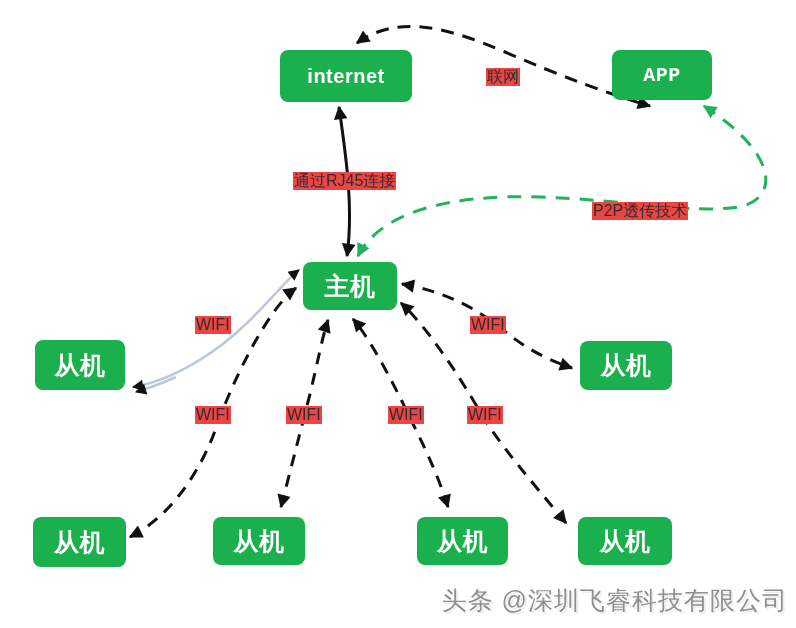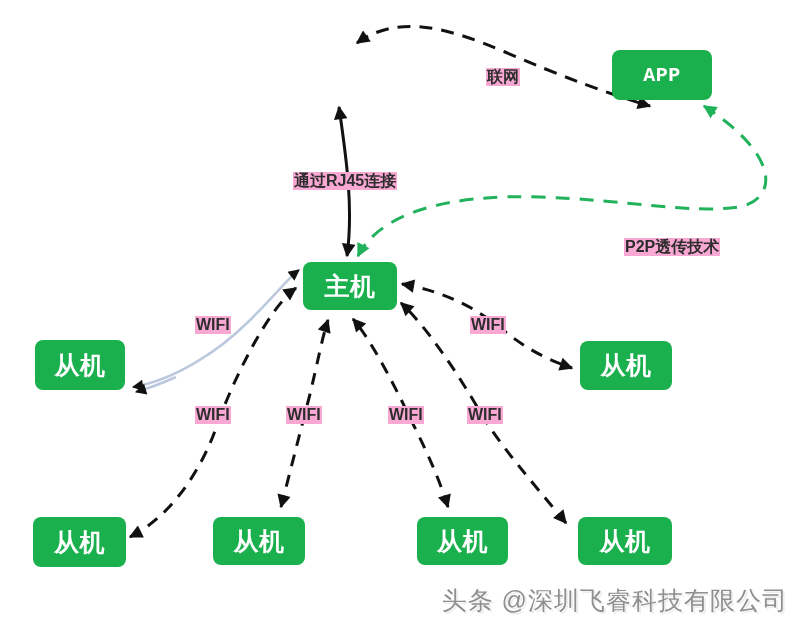--- a/index.html
+++ b/index.html
@@ -21,22 +21,22 @@
   .edge-green{stroke:var(--edge-green);}
   .edge-pale{stroke:var(--edge-pale);}
   .fill-black{fill:var(--edge-black);}
   .fill-green{fill:var(--edge-green);}
   .node{
     position:absolute;background:var(--node-green);color:#ffffff;
     border-radius:8px;display:flex;align-items:center;justify-content:center;
     font-weight:bold;font-size:25px;letter-spacing:.5px;
   }
   .elabel{
-    position:absolute;background:#f9a8d4;color:var(--label-text);
-    font-size:16px;line-height:18px;padding:0 1px;white-space:nowrap;font-weight:bold;
+    position:absolute;background:#ef4444;color:var(--label-text);
+    font-size:16px;line-height:18px;padding:0 1px;white-space:nowrap;
   }
   .watermark{
     position:absolute;right:8px;top:584px;
     font-size:25px;font-weight:normal;letter-spacing:1px;
     color:var(--watermark-gray);
     text-shadow:2px 2px 0 #eeeeee;
     white-space:nowrap;
   }
 </style>
 </head>
@@ -67,20 +67,21 @@
 
     <path class="edge edge-black" stroke-width="3" stroke-dasharray="12 9" d="M 281,507 C 291,468 302,425 309,398 C 317,366 322,338 328,320" marker-start="url(#ah-black)" marker-end="url(#ah-black)"></path>
 
     <path class="edge edge-black" stroke-width="3" stroke-dasharray="12 9" d="M 448,507 C 437,472 422,442 411,420 C 396,388 370,338 353,319" marker-start="url(#ah-black)" marker-end="url(#ah-black)"></path>
 
     <path class="edge edge-black" stroke-width="3" stroke-dasharray="12 9" d="M 566,523 C 532,482 498,443 479,410 C 457,372 425,325 401,303" marker-start="url(#ah-black)" marker-end="url(#ah-black)"></path>
 
     <path class="edge edge-black" stroke-width="3" stroke-dasharray="12 9" d="M 402,284 C 443,291 475,307 503,330 C 529,351 551,361 572,368" marker-start="url(#ah-black)" marker-end="url(#ah-black)"></path>
   </svg>
 
+  <div class="node" style="left:280px;top:50px;width:132px;height:52px;font-size:20px;">internet</div>
 
   <div class="node" style="left:612px;top:50px;width:100px;height:50px;font-size:20px;font-family:Liberation Mono, monospace;">APP</div>
 
   <div class="node" style="left:303px;top:262px;width:94px;height:48px;">主机</div>
 
   <div class="node" style="left:35px;top:340px;width:90px;height:50px;">从机</div>
 
   <div class="node" style="left:580px;top:341px;width:92px;height:49px;">从机</div>
 
   <div class="node" style="left:33px;top:517px;width:93px;height:50px;">从机</div>
@@ -88,21 +89,21 @@
   <div class="node" style="left:213px;top:517px;width:92px;height:48px;">从机</div>
 
   <div class="node" style="left:417px;top:517px;width:91px;height:48px;">从机</div>
 
   <div class="node" style="left:578px;top:517px;width:94px;height:48px;">从机</div>
 
   <span class="elabel" style="left:293px;top:172px;">通过RJ45连接</span>
 
   <span class="elabel" style="left:486px;top:68px;">联网</span>
 
-  <span class="elabel" style="left:624px;top:202px;margin-top:36px;">P2P透传技术</span>
+  <span class="elabel" style="left:592px;top:202px;">P2P透传技术</span>
 
   <span class="elabel" style="left:195px;top:316px;">WIFI</span>
 
   <span class="elabel" style="left:470px;top:316px;">WIFI</span>
 
   <span class="elabel" style="left:195px;top:406px;">WIFI</span>
 
   <span class="elabel" style="left:286px;top:406px;">WIFI</span>
 
   <span class="elabel" style="left:388px;top:406px;">WIFI</span>

